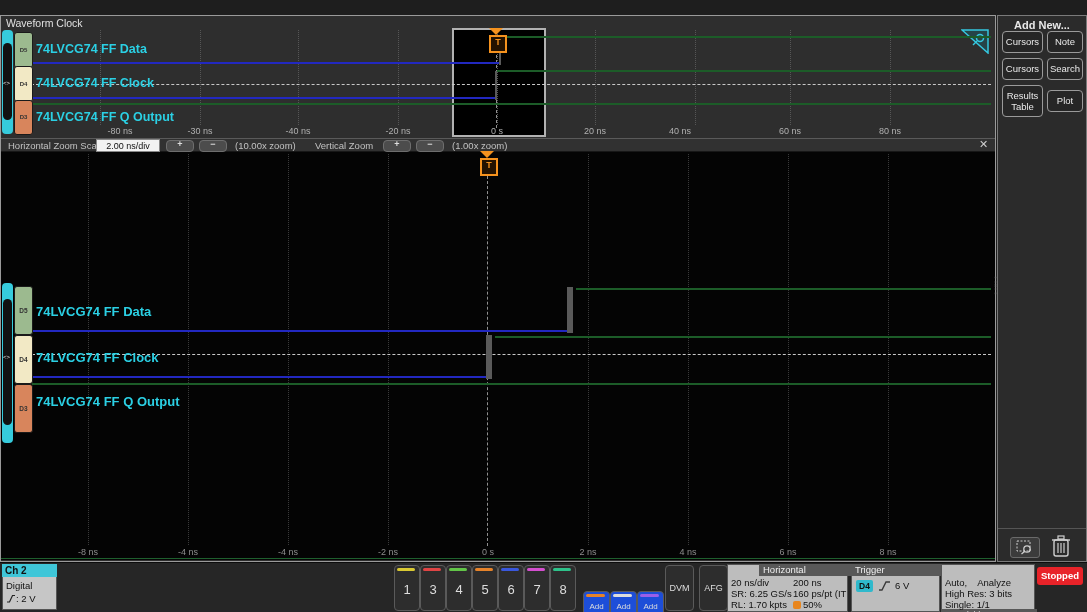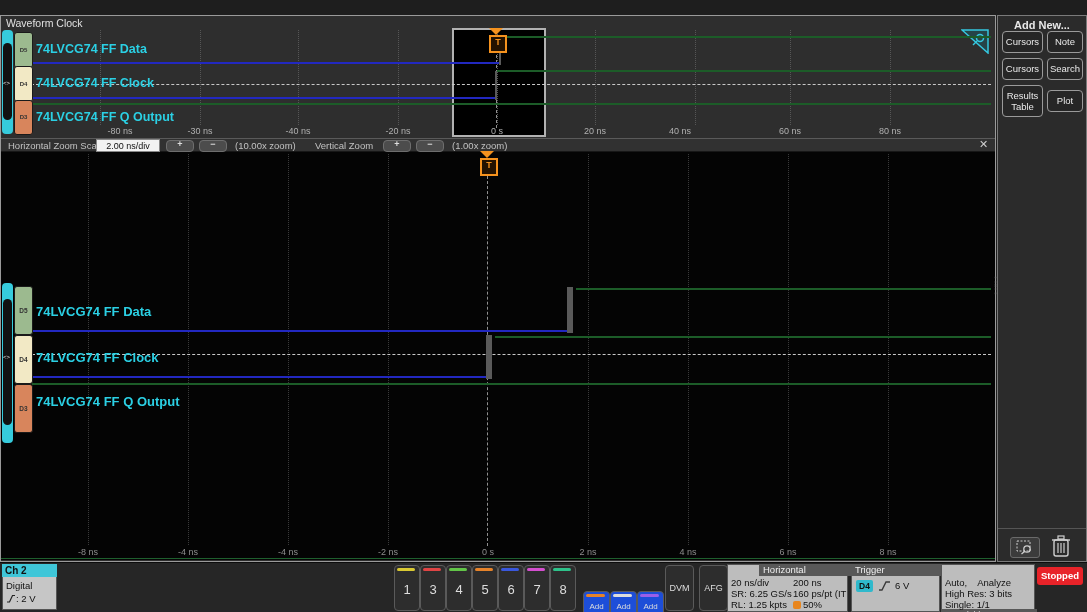--- a/index.html
+++ b/index.html
@@ -259,21 +259,21 @@
     </div>
 
   <div class="misc-btn" style="left:649px;margin-left:16px;">DVM</div>
   <div class="misc-btn" style="left:699px;">AFG</div>
 
   <div class="info-panel" style="left:727px;width:119px;"></div>
   <div class="info-head" style="left:727px;width:119px;margin-left:32px;">Horizontal</div>
   <div id="horiz-rows">
       <div class="info-row" style="left: 731px; top: 577px;">20 ns/div</div>
       <div class="info-row" style="left: 731px; top: 588px;">SR: 6.25 GS/s</div>
-      <div class="info-row" style="left: 731px; top: 599px;">RL: 1.25 kpts</div>
+      <div class="info-row" style="left: 731px; top: 599px;">RL: 1.70 kpts</div>
       <div class="info-row" style="left: 793px; top: 577px;">200 ns</div>
       <div class="info-row" style="left: 793px; top: 588px;">160 ps/pt (IT</div>
       <div class="info-row" style="left: 793px; top: 599px;"><span class="exp-icon"></span>50%</div>
     </div>
 
   <div class="info-panel" style="left:851px;width:87px;"></div>
   <div class="info-head" style="left:851px;width:87px;">Trigger</div>
   <div class="src-badge" style="left:856px;top:580px;">D4</div>
   <svg class="abs" style="left:878px;top:580px;" width="13" height="12">
     <polyline points="1,10 4,10 8,2 12,2" fill="none" stroke="#3a3a3a" stroke-width="1.4"></polyline>

